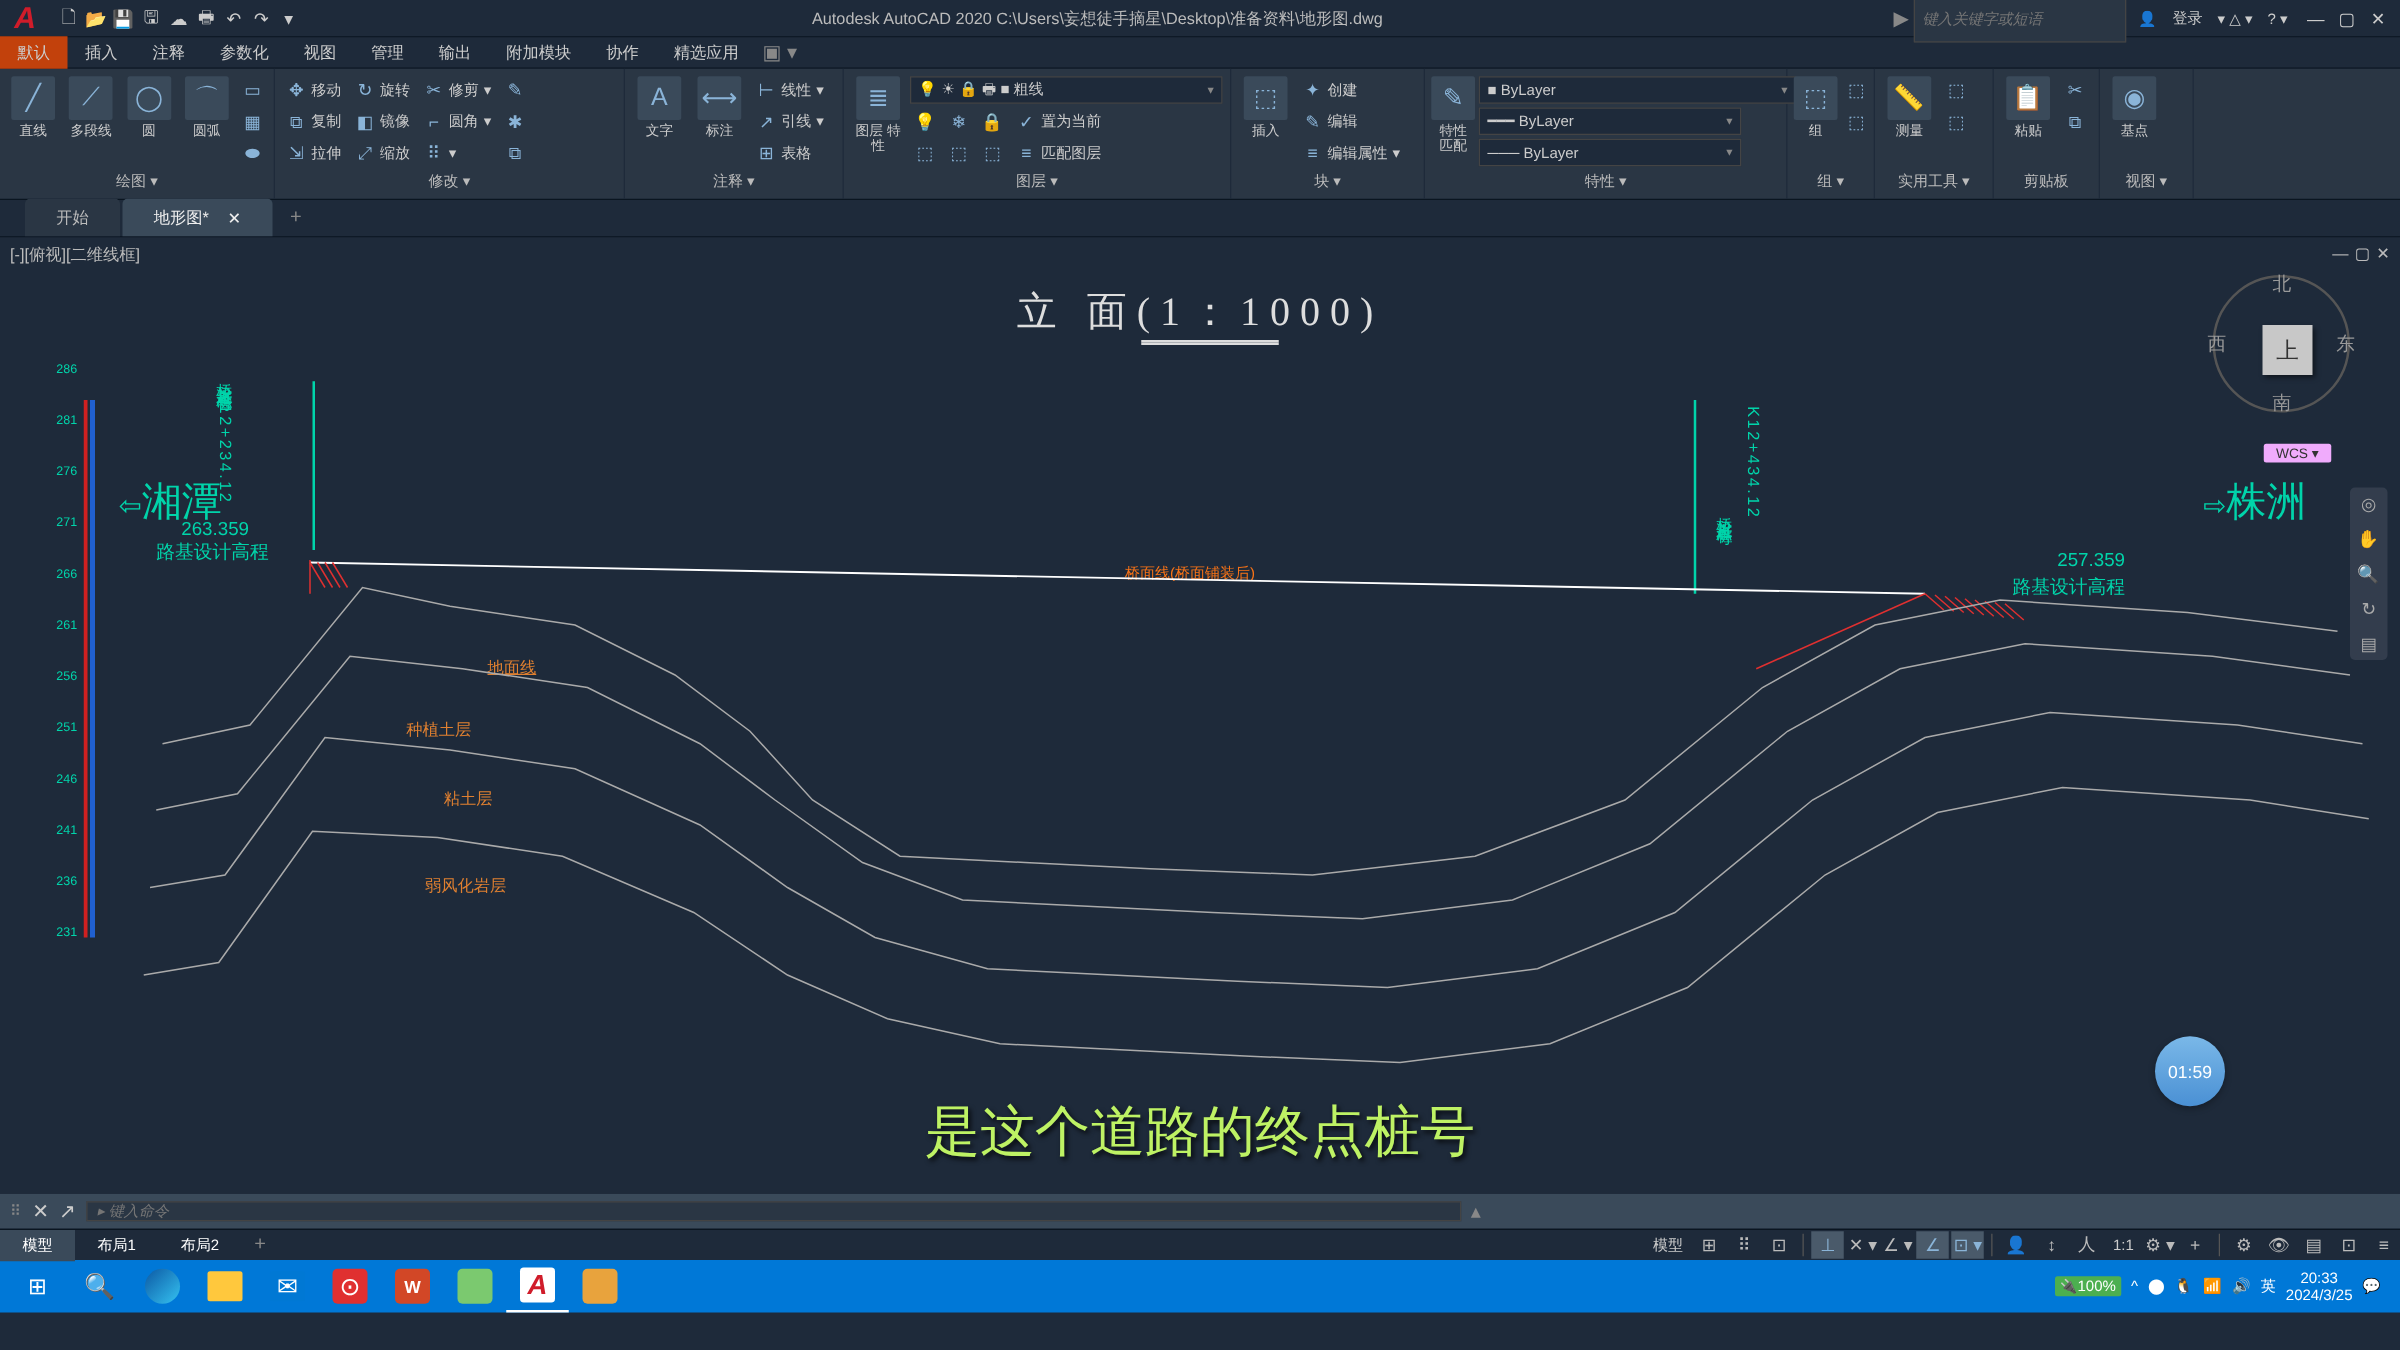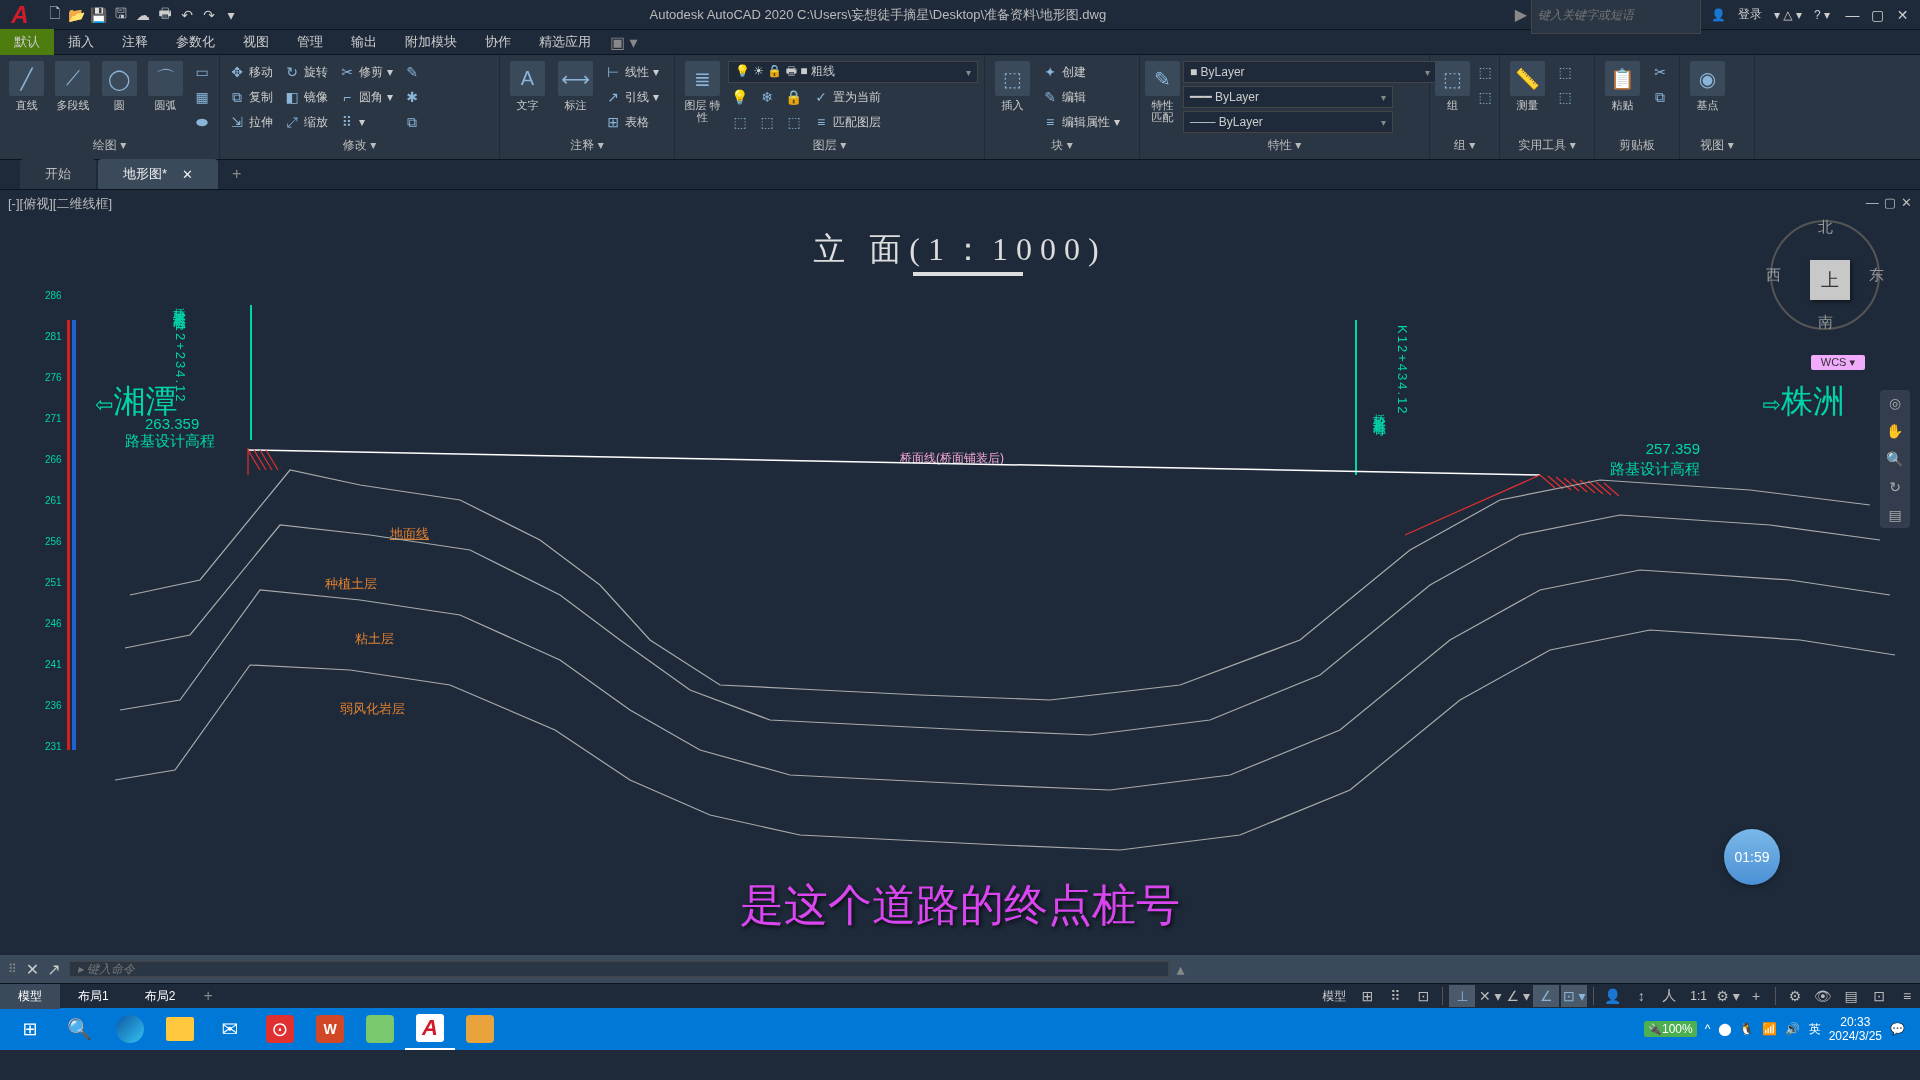--- a/index.html
+++ b/index.html
@@ -14,21 +14,21 @@
 .titlebar-title { flex: 1; text-align: center; color: #bbb; font-size: 13px; }
 .titlebar-search { width: 170px; height: 38px; background: #2a3644; border: 1px solid #444; padding: 2px 6px; color: #888; font-size: 12px; font-style: italic; }
 .titlebar-right { display: flex; align-items: center; gap: 12px; padding: 0 10px; }
 .titlebar-right span { color: #ccc; font-size: 12px; cursor: pointer; }
 .win-controls { display: flex; gap: 0; }
 .win-btn { width: 25px; height: 20px; display: flex; align-items: center; justify-content: center; cursor: pointer; color: #ccc; font-size: 14px; }
 
 
 .menu-tabs { height: 25px; background: #1e2a3a; display: flex; align-items: center; border-bottom: 1px solid #0a1520; }
 .menu-tab { padding: 4px 14px; font-size: 13px; color: #ccc; cursor: pointer; }
-.menu-tab.active { background: #4d7c0f; }
+.menu-tab.active { background: #c2410c; }
 .menu-arrow { margin-left: 5px; color: #888; }
 
 
 .ribbon { height: 105px; background: #2a3644; display: flex; border-bottom: 1px solid #0a1520; }
 .ribbon-panel { display: flex; flex-direction: column; border-right: 1px solid #1e2a3a; padding: 3px 5px; }
 .ribbon-panel-content { flex: 1; display: flex; align-items: flex-start; gap: 3px; padding-top: 3px; }
 .ribbon-panel-title { text-align: center; font-size: 12px; color: #bbb; padding: 2px; }
 .rbtn-large { width: 45px; display: flex; flex-direction: column; align-items: center; gap: 3px; cursor: pointer; }
 .rbtn-large .ricon { width: 35px; height: 35px; background: #3a4a5a; border-radius: 2px; display: flex; align-items: center; justify-content: center; font-size: 20px; color: #8ab4d8; }
 .rbtn-large .rlabel { font-size: 11px; color: #ccc; text-align: center; line-height: 1.1; }
@@ -60,39 +60,39 @@
 .axis-line-blue { position: absolute; left: 72px; top: 130px; width: 4px; height: 430px; background: #2060d0; }
 .axis-line-red { position: absolute; left: 67px; top: 130px; width: 3px; height: 430px; background: #d02020; }
 
 
 .bridge-marker-left { position: absolute; left: 160px; top: 115px; }
 .bridge-marker-right { position: absolute; right: 215px; top: 130px; }
 .bm-text-v { writing-mode: vertical-lr; color: #00d4aa; font-size: 13px; letter-spacing: 2px; }
 .city-label { position: absolute; color: #00d4aa; font-size: 32px; font-family: "SimSun", serif; }
 .city-arrow { color: #00d4aa; font-size: 22px; }
 .elev-text { color: #00d4aa; font-size: 15px; }
-.bridge-label { position: absolute; color: #f9a8d4; font-size: 12px; text-align: right; }
+.bridge-label { position: absolute; color: #f97316; font-size: 12px; text-align: right; }
 
 
 .terrain-svg { position: absolute; top: 0; left: 0; width: 100%; height: 100%; pointer-events: none; }
 .terrain-label { position: absolute; color: #e08030; font-size: 13px; }
 
 
 .nav-cube { position: absolute; top: 30px; right: 40px; width: 110px; height: 110px; }
 .nav-compass { position: absolute; width: 110px; height: 110px; border: 2px solid #555; border-radius: 50%; }
 .nav-dir { position: absolute; color: #999; font-size: 15px; }
 .nav-face { position: absolute; top: 40px; left: 40px; width: 40px; height: 40px; background: #c8c8c8; display: flex; align-items: center; justify-content: center; color: #333; font-size: 18px; box-shadow: 2px 2px 4px rgba(0,0,0,0.5); }
 .wcs-label { position: absolute; top: 165px; right: 55px; background: #f0abfc; color: #333; padding: 1px 10px; font-size: 11px; border-radius: 2px; }
 
 
 .nav-bar { position: absolute; right: 10px; top: 200px; width: 30px; background: rgba(60,70,85,0.7); border-radius: 4px; padding: 5px 0; display: flex; flex-direction: column; gap: 12px; align-items: center; }
 .nav-bar span { color: #aaa; font-size: 14px; cursor: pointer; }
 
 
-.subtitle-overlay { position: absolute; bottom: 20px; left: 50%; transform: translateX(-50%); color: #d946ef; font-size: 44px; font-weight: 500; text-shadow: 2px 2px 4px rgba(0,0,0,0.8); }
+.subtitle-overlay { position: absolute; bottom: 20px; left: 50%; transform: translateX(-50%); color: #bef264; font-size: 44px; font-weight: 500; text-shadow: 2px 2px 4px rgba(0,0,0,0.8); }
 
 
 .timer-badge { position: absolute; bottom: 70px; right: 140px; width: 56px; height: 56px; border-radius: 50%; background: linear-gradient(to bottom, #7ab8e8, #4a90d4); display: flex; align-items: center; justify-content: center; color: #fff; font-size: 14px; box-shadow: 0 2px 6px rgba(0,0,0,0.3); }
 
 
 .cmdline-wrap { height: 28px; background: #3a4a5a; display: flex; align-items: center; padding: 0 8px; gap: 8px; }
 .cmdline-handle { color: #888; font-size: 12px; letter-spacing: 1px; }
 .cmdline-close { color: #ccc; cursor: pointer; }
 .cmdline-input { flex: 1; max-width: 1100px; background: #2a3644; border: 1px solid #444; height: 16px; padding: 2px 8px; color: #888; font-size: 12px; font-style: italic; }
 

